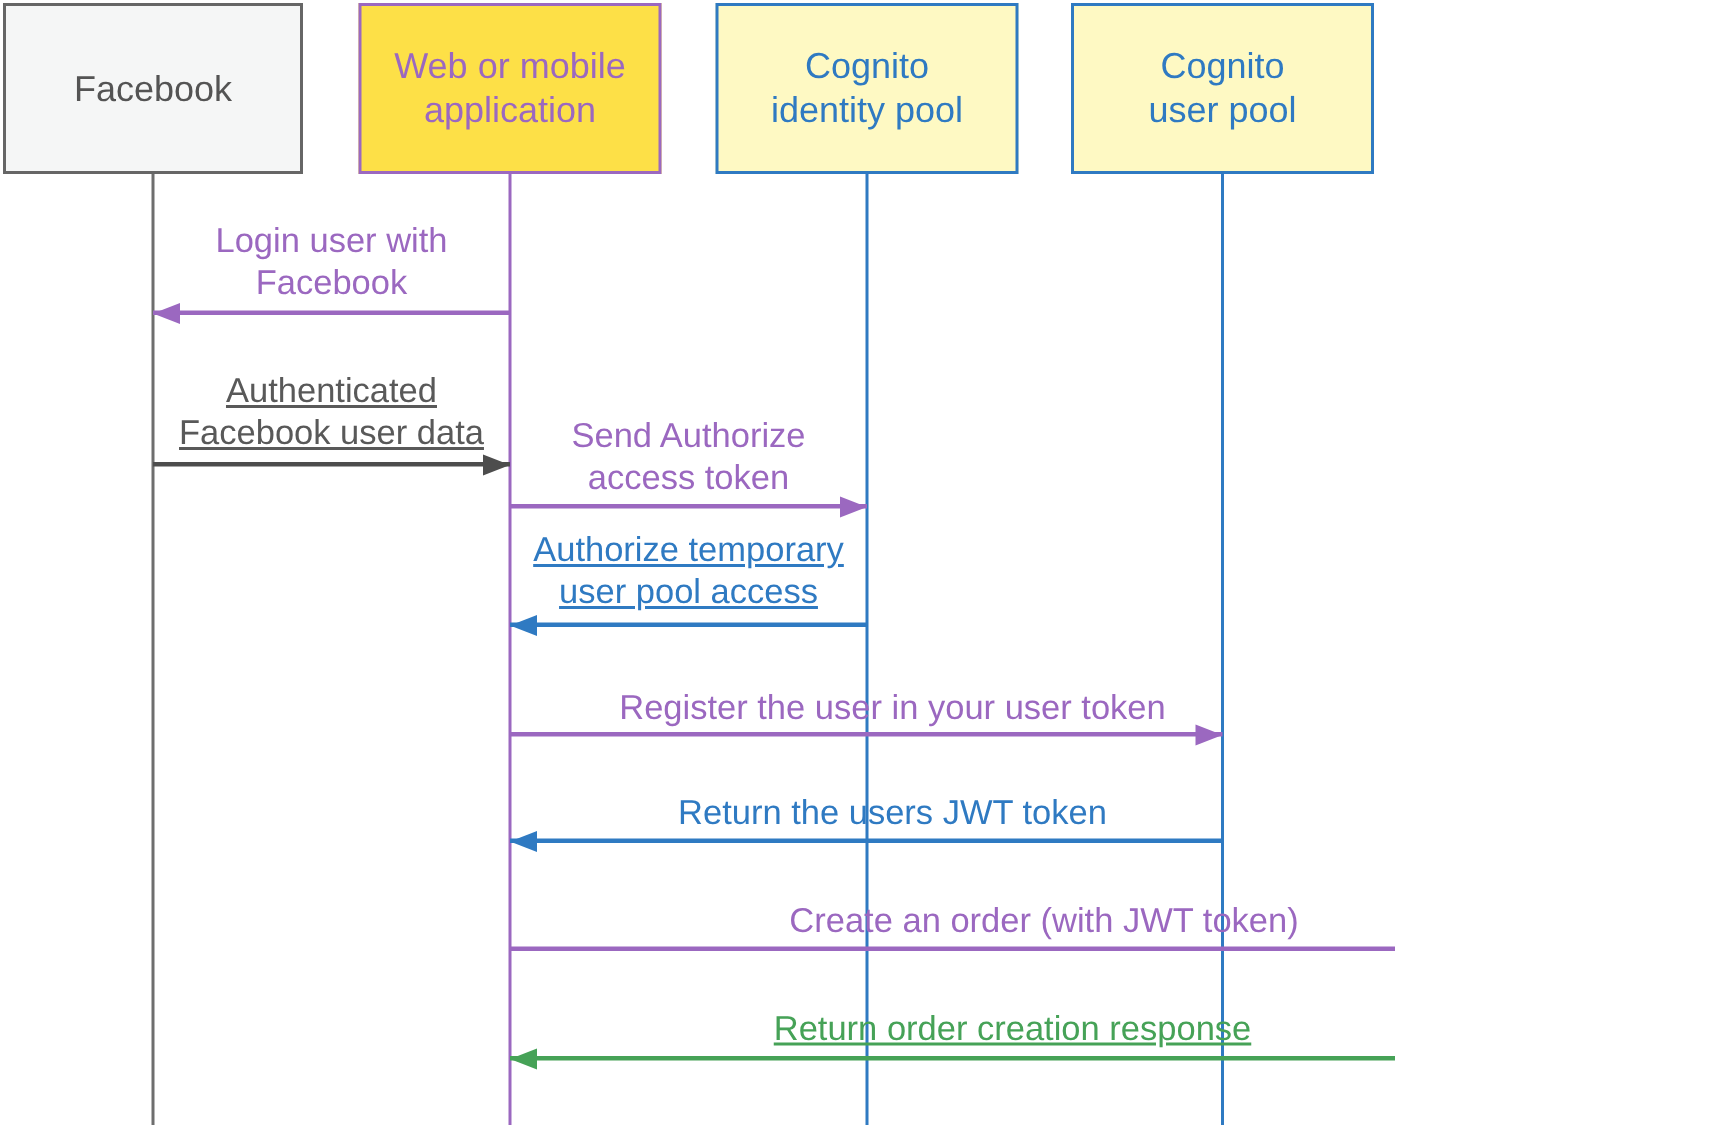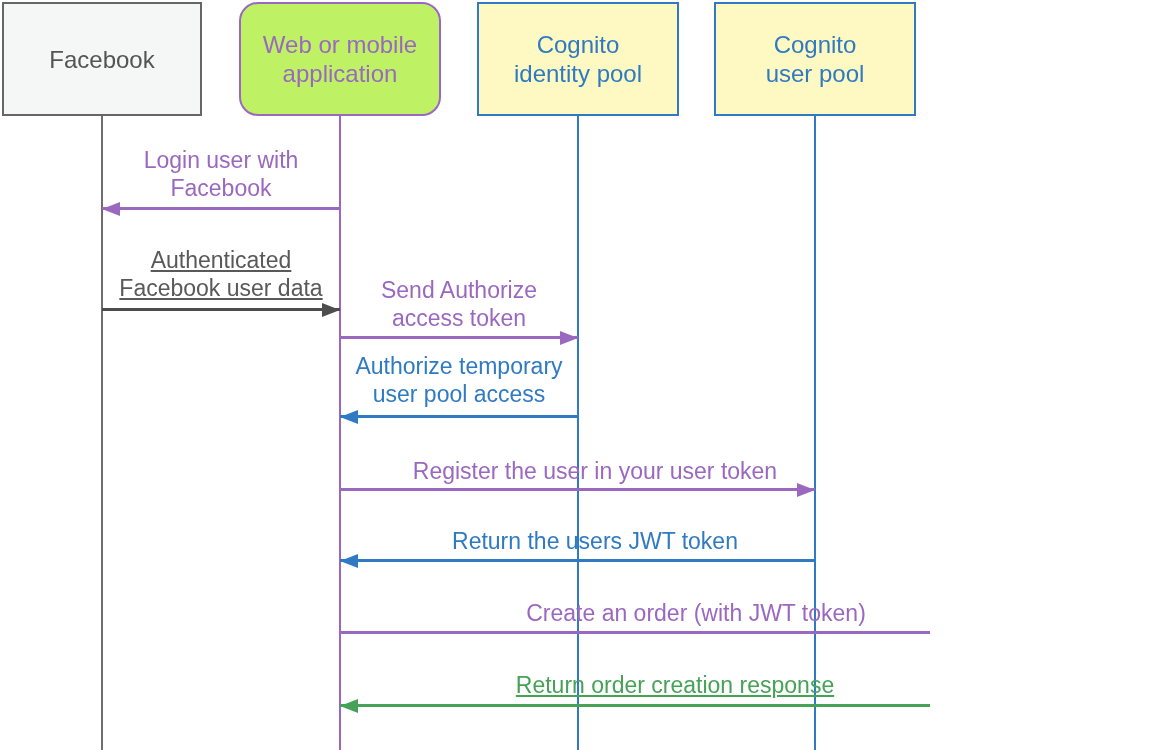--- a/index.html
+++ b/index.html
@@ -23,21 +23,21 @@
     align-items: center;
     justify-content: center;
   }
   .actor .actor-label {
     text-align: center;
     white-space: pre-line;
     font-size: 24px;
     line-height: 29px;
   }
   .c-gray   { background: #f5f6f6; border-color: #666666; color: #545454; }
-  .c-purple { background: #bef264; border-color: #9b68c0; color: #9b68c0; border-radius: 19px; }
+  .c-purple { background: #fde047; border-color: #9b68c0; color: #9b68c0; }
   .c-blue   { background: #fef9c3; border-color: #2f7ac2; color: #2f7ac2; }
   .c-green  { background: #e4f0da; border-color: #58a150; color: #46a257; }
 
   
   .lifeline { position: absolute; top: 116px; height: 634px; width: 2px; }
   .l-gray   { background: #6e6e6e; }
   .l-purple { background: #9b68c0; }
   .l-blue   { background: #2f7ac2; }
   .l-green  { background: #58a150; }
 
@@ -131,21 +131,21 @@
   <div>
     <div class="msg-label t-purple" style="left:259px; top:276px;">Send Authorize
 access token</div>
     <div class="arrow a-purple" style="left:340px; top:331px; width:238px;">
       <div class="arrow-line"></div>
       <div class="head head-right"></div>
     </div>
   </div>
 
   <div>
-    <div class="msg-label t-blue" style="left:259px; top:352px;">Authorize temporary
+    <div class="msg-label t-blue" style="left:259px; top:352px;text-decoration:underline;">Authorize temporary
 user pool access</div>
     <div class="arrow a-blue" style="left:340px; top:410px; width:238px;">
       <div class="arrow-line"></div>
       <div class="head head-left"></div>
     </div>
   </div>
 
   <div>
     <div class="msg-label t-purple" style="left:395px; top:457px;">Register the user in your user token</div>
     <div class="arrow a-purple" style="left:340px; top:483px; width:475px;">

